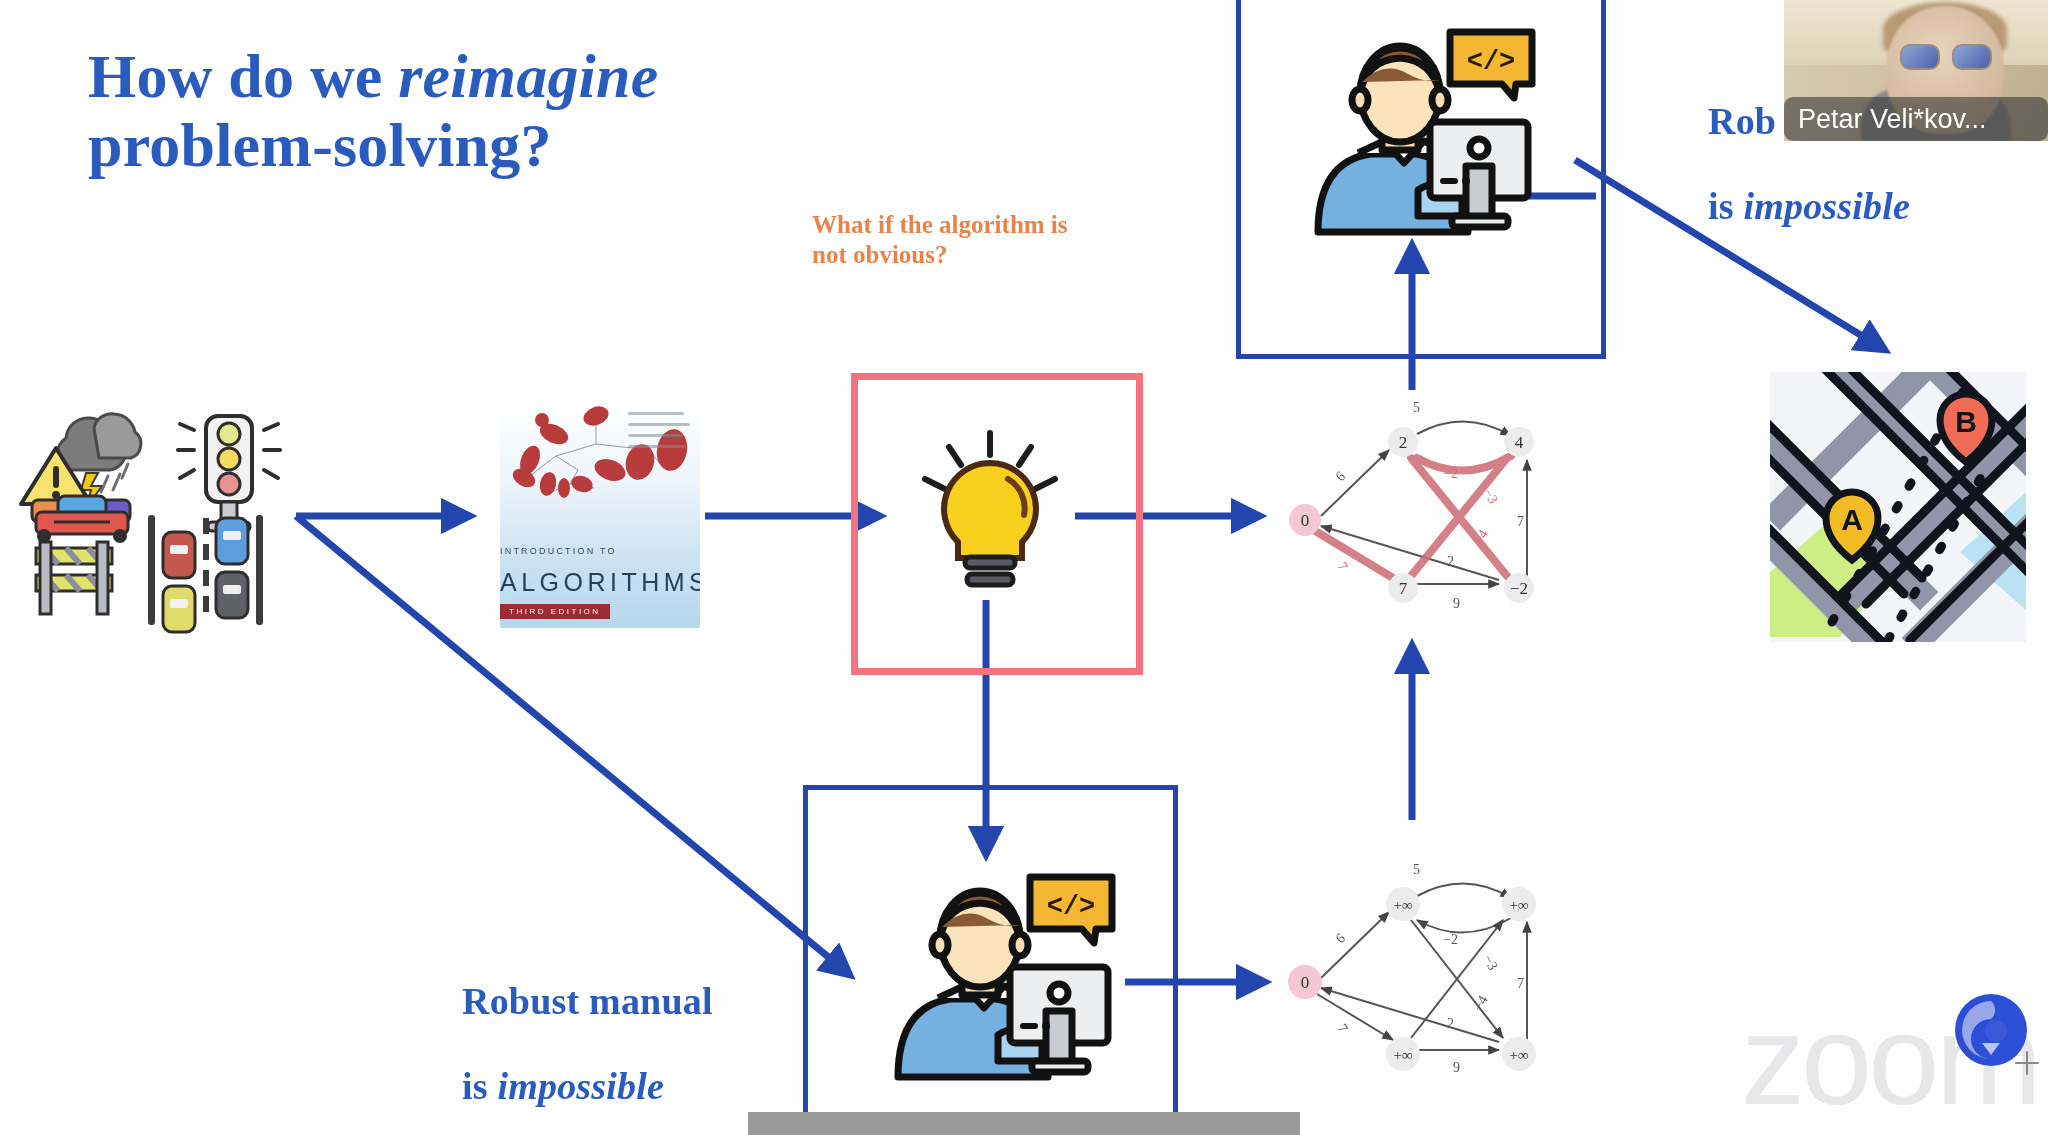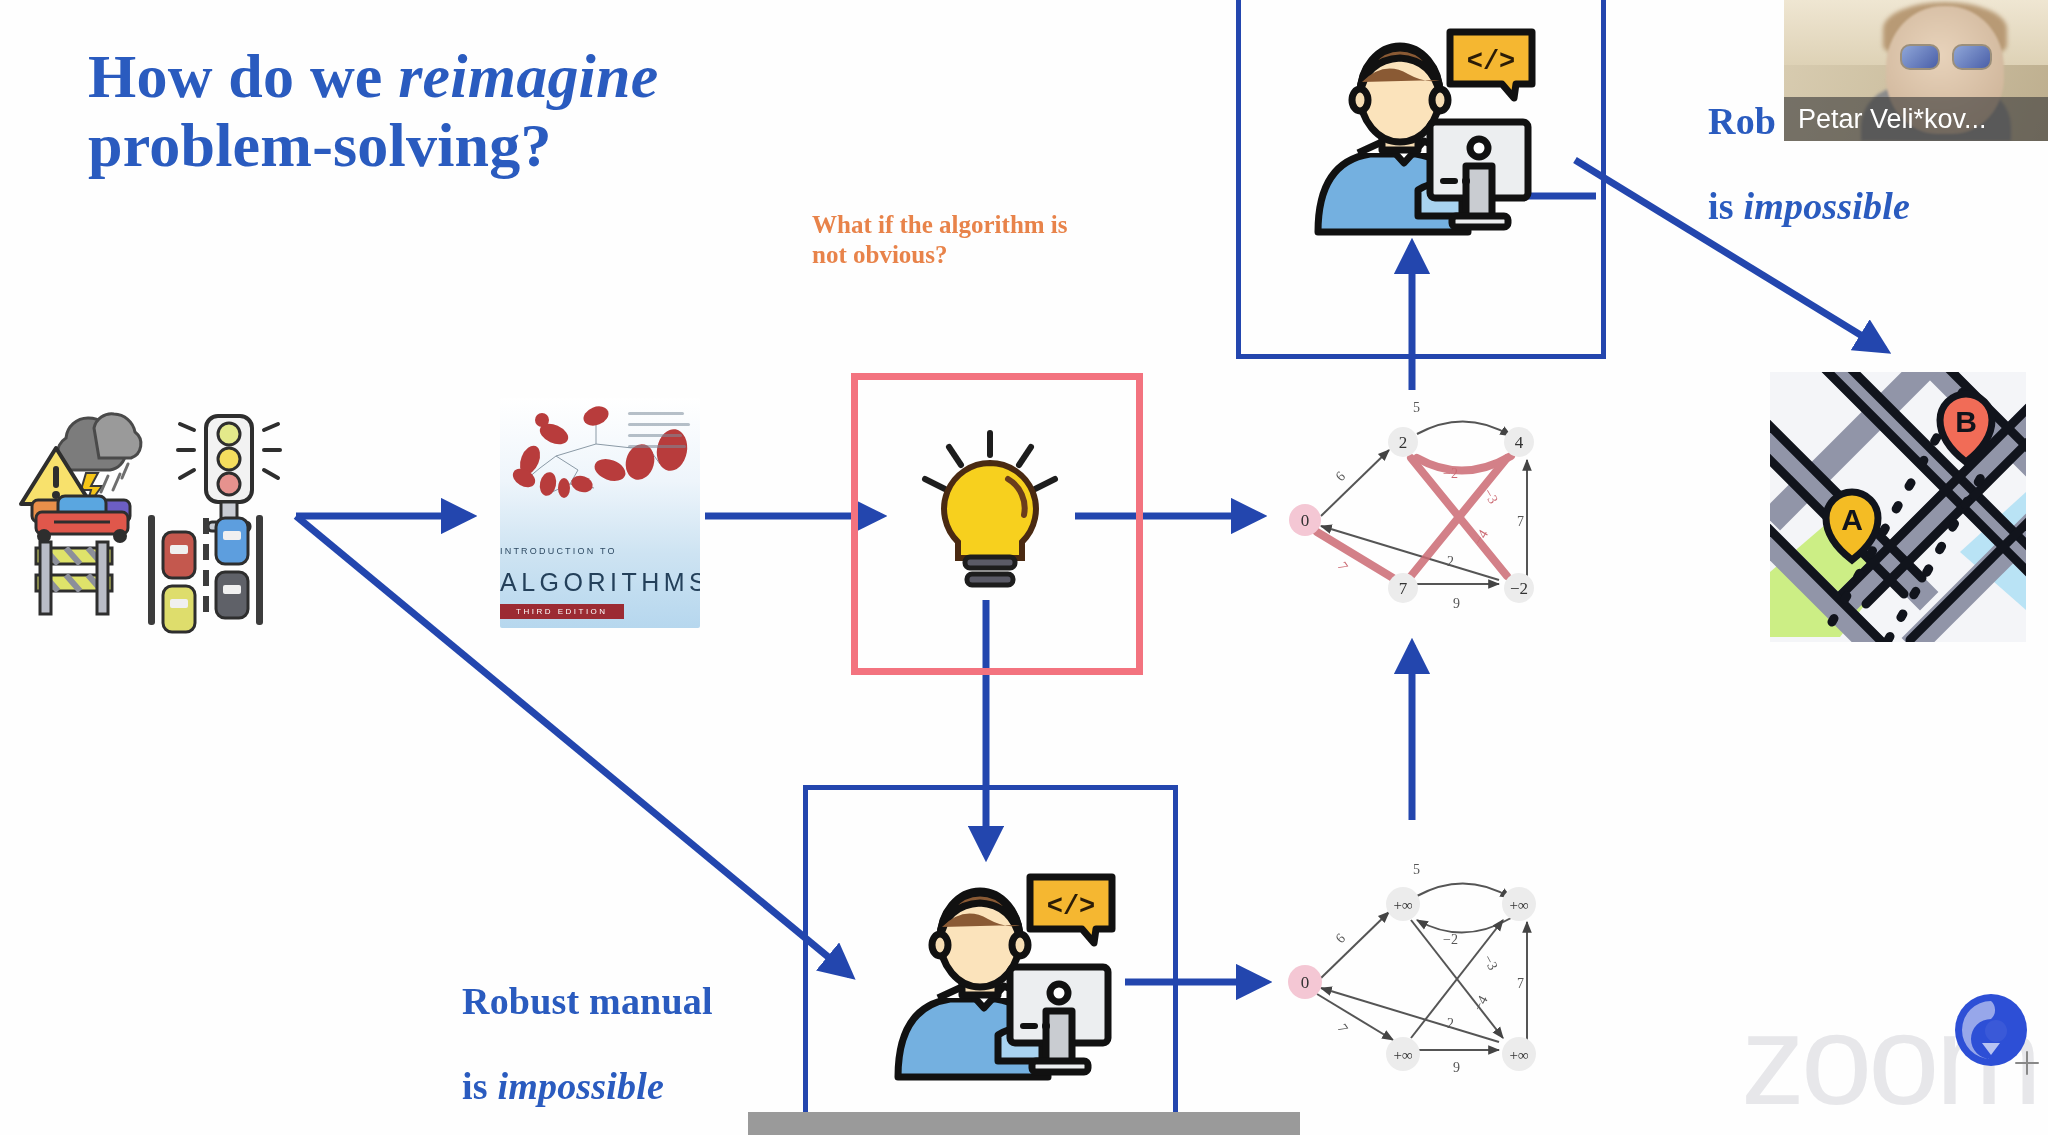--- a/index.html
+++ b/index.html
@@ -38,21 +38,21 @@
 
   
   #book{left:500px;top:398px;width:200px;height:230px;
         border-radius:2px;overflow:hidden;
         background:linear-gradient(180deg,#ffffff 0%,#eef5fb 36%,#cde3f2 68%,#b6d7ee 100%);}
   #book .btitle{position:absolute;left:0;right:0;top:148px;text-align:left;
      font-family:"Liberation Sans",sans-serif;color:#2e4a63;}
   #book .sm{font-size:9px;letter-spacing:2.2px;}
   #book .big{font-size:25px;letter-spacing:4.5px;margin-top:12px;color:#24405a;}
   #book .ed{display:inline-block;margin-top:7px;background:#9c2b33;color:#fff;
-     font-size:8px;letter-spacing:2.5px;padding:3px 16px;}
+     font-size:8px;letter-spacing:2.5px;padding:3px 9px;}
   #book .authors{position:absolute;right:10px;top:14px;text-align:left;}
   #book .authors div{height:3px;background:#7b8c9b;opacity:.55;margin-bottom:8px;border-radius:2px;}
 
   
   #map{left:1770px;top:372px;width:256px;height:270px;overflow:hidden;
        background:#f2f3f7;}
 
   
   .graph{position:absolute;width:270px;height:215px;}
   #graph-top{left:1285px;top:398px;}
@@ -78,21 +78,21 @@
   #webcam .hair{position:absolute;left:50%;top:2px;width:124px;height:54px;
      margin-left:-33px;border-radius:50% 50% 20% 20%;background:#b89a75;filter:blur(2px);}
   #webcam .glasses{position:absolute;left:50%;top:44px;width:92px;height:22px;
      margin-left:-16px;filter:blur(.6px);}
   #webcam .lens{position:absolute;top:0;width:36px;height:22px;border-radius:10px;
      background:linear-gradient(135deg,#8fa6d8,#4a5fa8);border:2px solid #9b8f7b;}
   #webcam .lens.l{left:0;} #webcam .lens.r{right:0;}
   #webcam .torso{position:absolute;left:50%;bottom:0;width:150px;height:54px;
      margin-left:-55px;border-radius:40px 40px 0 0;background:#8b8b8b;filter:blur(1.5px);}
   #webcam .namebar{position:absolute;left:0;right:0;bottom:0;height:44px;
-     background:rgba(58,58,58,.62);}
+     background:rgba(58,58,58,.62);border-radius:9px;}
   #webcam .namebar span{position:absolute;left:14px;top:7px;color:#fff;font-size:27px;
      font-family:"Liberation Sans",sans-serif;white-space:nowrap;}
 
   #zoomlogo{position:absolute;right:10px;bottom:24px;width:230px;height:115px;}
   #zoomwm{position:absolute;right:0;bottom:-22px;font-size:128px;color:#e7e7ea;
      font-family:"Liberation Sans",sans-serif;letter-spacing:-4px;white-space:nowrap;}
   #zoomglyph{position:absolute;right:8px;bottom:42px;width:78px;height:78px;}
 
   #bottombar{position:absolute;left:748px;top:1112px;width:552px;height:23px;
      background:#9a9a9a;}

